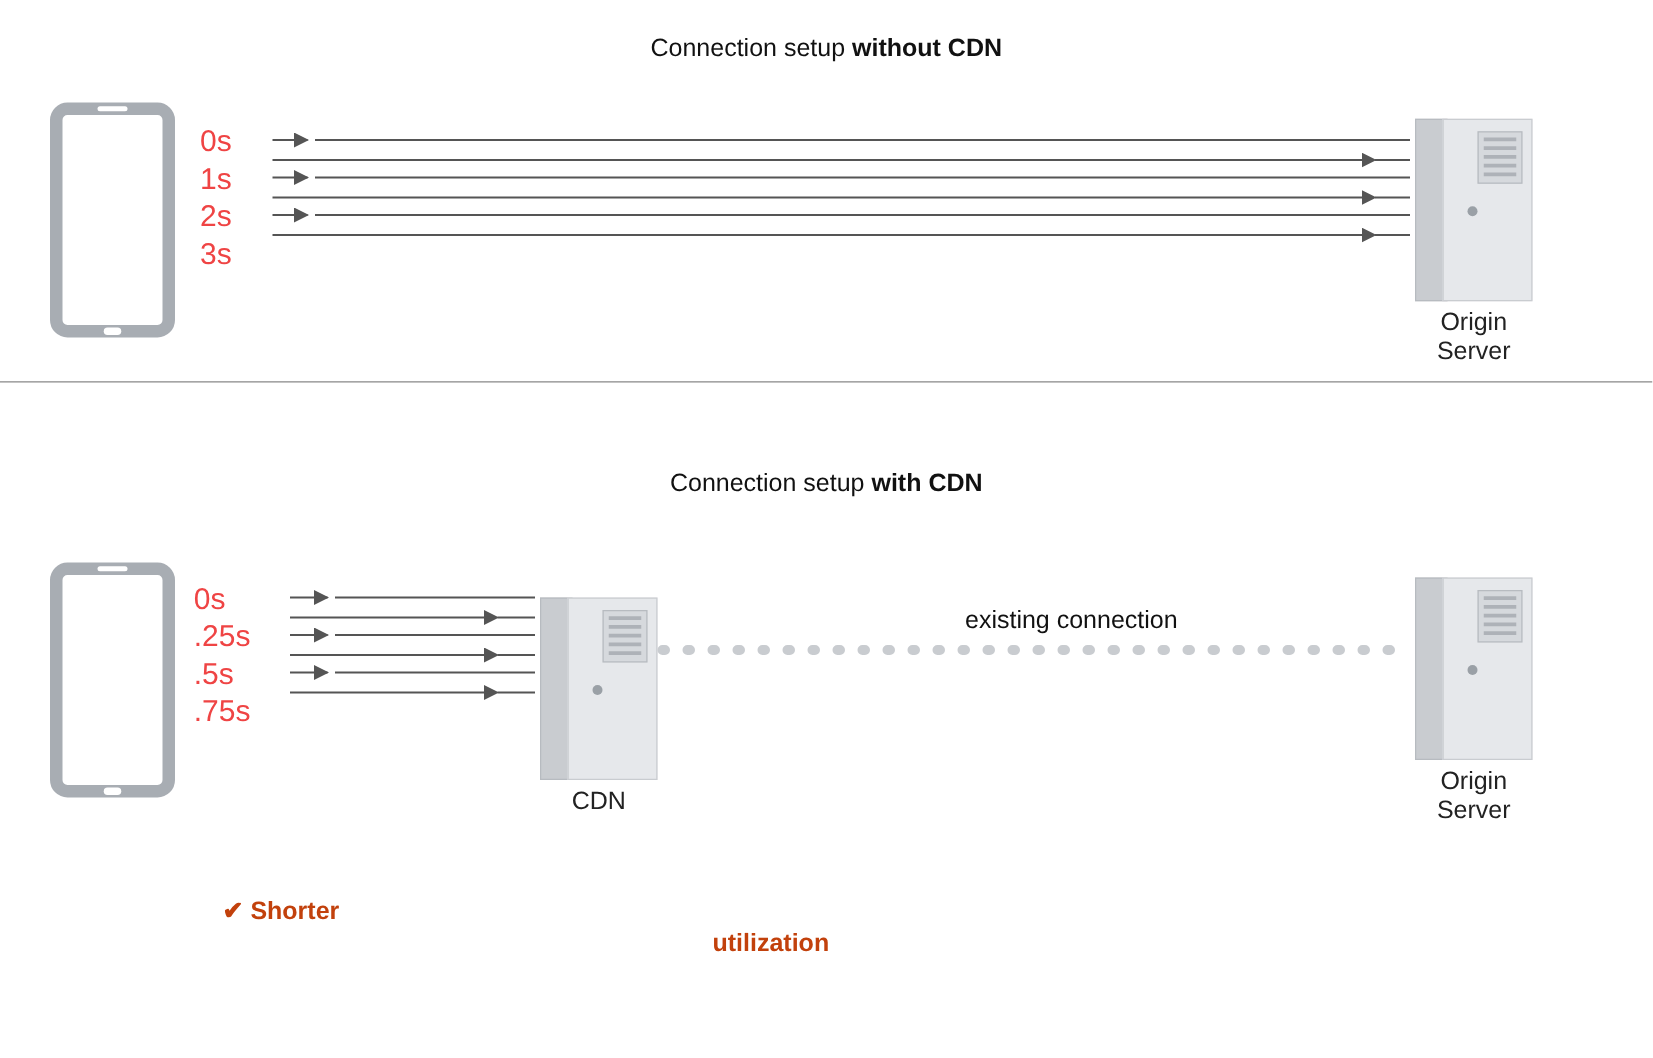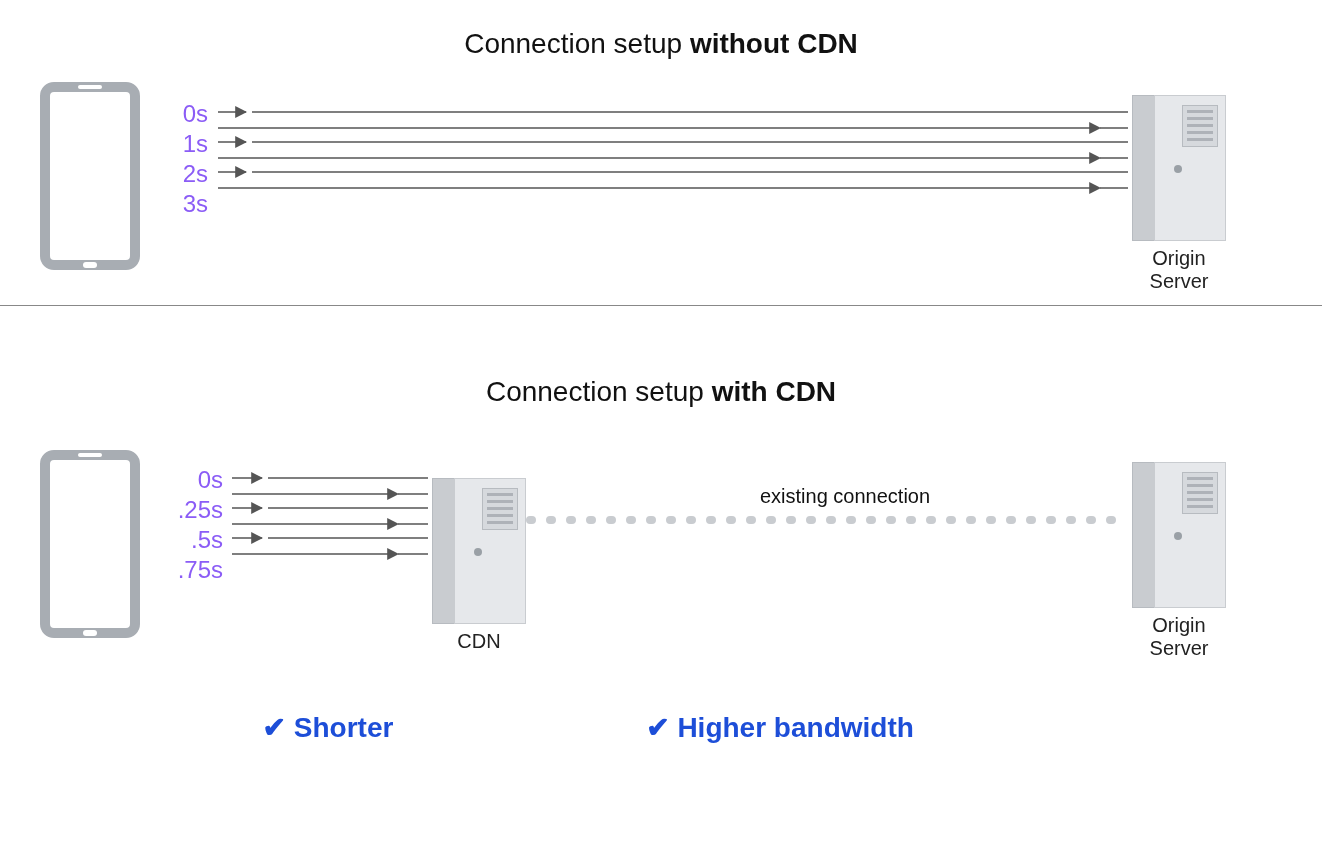--- a/index.html
+++ b/index.html
@@ -18,21 +18,21 @@
   }
   .section-top { height: 305px; }
   .section-bottom { height: 541px; padding-top: 20px;}
   .divider {
     border-top: 1px solid #888;
     width: 100%;
     height: 0;
   }
   .title {
     text-align: center;
-    font-size: 28px;
+    font-size: 20px;
     color: #111;
     padding-top: 28px;
     padding-bottom: 10px;
   }
   .title b { font-weight: 700; }
 
   
   .phone {
     position: absolute;
     width: 100px;
@@ -100,42 +100,41 @@
     line-height:1.15;
   }
   .server-origin-top { right: 96px; top: 95px; }
   .server-origin-bottom { right: 96px; top: 462px; }
   .server-cdn { left: 432px; top: 478px; }
 
   
   .times {
     position:absolute;
     font-size:24px;
-    color:#8b5cf6;
-    text-align:right;
+    color:#ef4444;
   }
   .times div { line-height: 1; margin-bottom: 11px; }
   .times-top { left: 160px; top: 102px; width: 48px; }
   .times-top div { margin-bottom: 6px; font-size:24px; }
   .times-bottom { left: 155px; top: 468px; width: 68px; }
   .times-bottom div { margin-bottom: 6px; font-size:24px; }
 
   
   .exist-label {
     position:absolute;
-    font-size:20px; color:#111;
+    font-size:20px; color:#111;margin-left:12px;
   }
 
   
   .benefit {
     position:absolute;
-    font-size:28px;
+    font-size:20px;
     font-weight:700;
-    color:#1d4ed8;
-    text-align:center;
+    color:#c2410c;
+    text-align:left;
     line-height:1.25;
   }
   .benefit .check { font-size:26px; }
 
   
   svg.arrows {
     position:absolute;
     left:0; top:0;
     width:1322px; height:846px;
     pointer-events:none;
@@ -221,21 +220,22 @@
   <div>.5s</div>
   <div>.75s</div>
 </div>
 
 <div class="exist-label" style="left:760px; top:485px;">existing connection</div>
 
 <div class="benefit" style="left:178px; top:710px; width:300px;">
   <span class="check"></span><span>✔ Shorter</span><br>
 </div>
 <div class="benefit" style="left:570px; top:710px; width:420px;">
-  <span class="check"></span><span>✔ Higher bandwidth</span><br>
+  <span class="check"></span><br>
+  <span>utilization</span>
 </div>
 
 <svg class="arrows" viewBox="0 0 1322 846">
   <defs>
     <marker id="arrR" viewBox="0 0 10 10" refX="9" refY="5" markerWidth="8" markerHeight="8" orient="auto-start-reverse">
       <path d="M 0 0 L 10 5 L 0 10 z" fill="#555"></path>
     </marker>
     <marker id="arrL" viewBox="0 0 10 10" refX="1" refY="5" markerWidth="8" markerHeight="8" orient="auto">
       <path d="M 10 0 L 0 5 L 10 10 z" fill="#555"></path>
     </marker>

